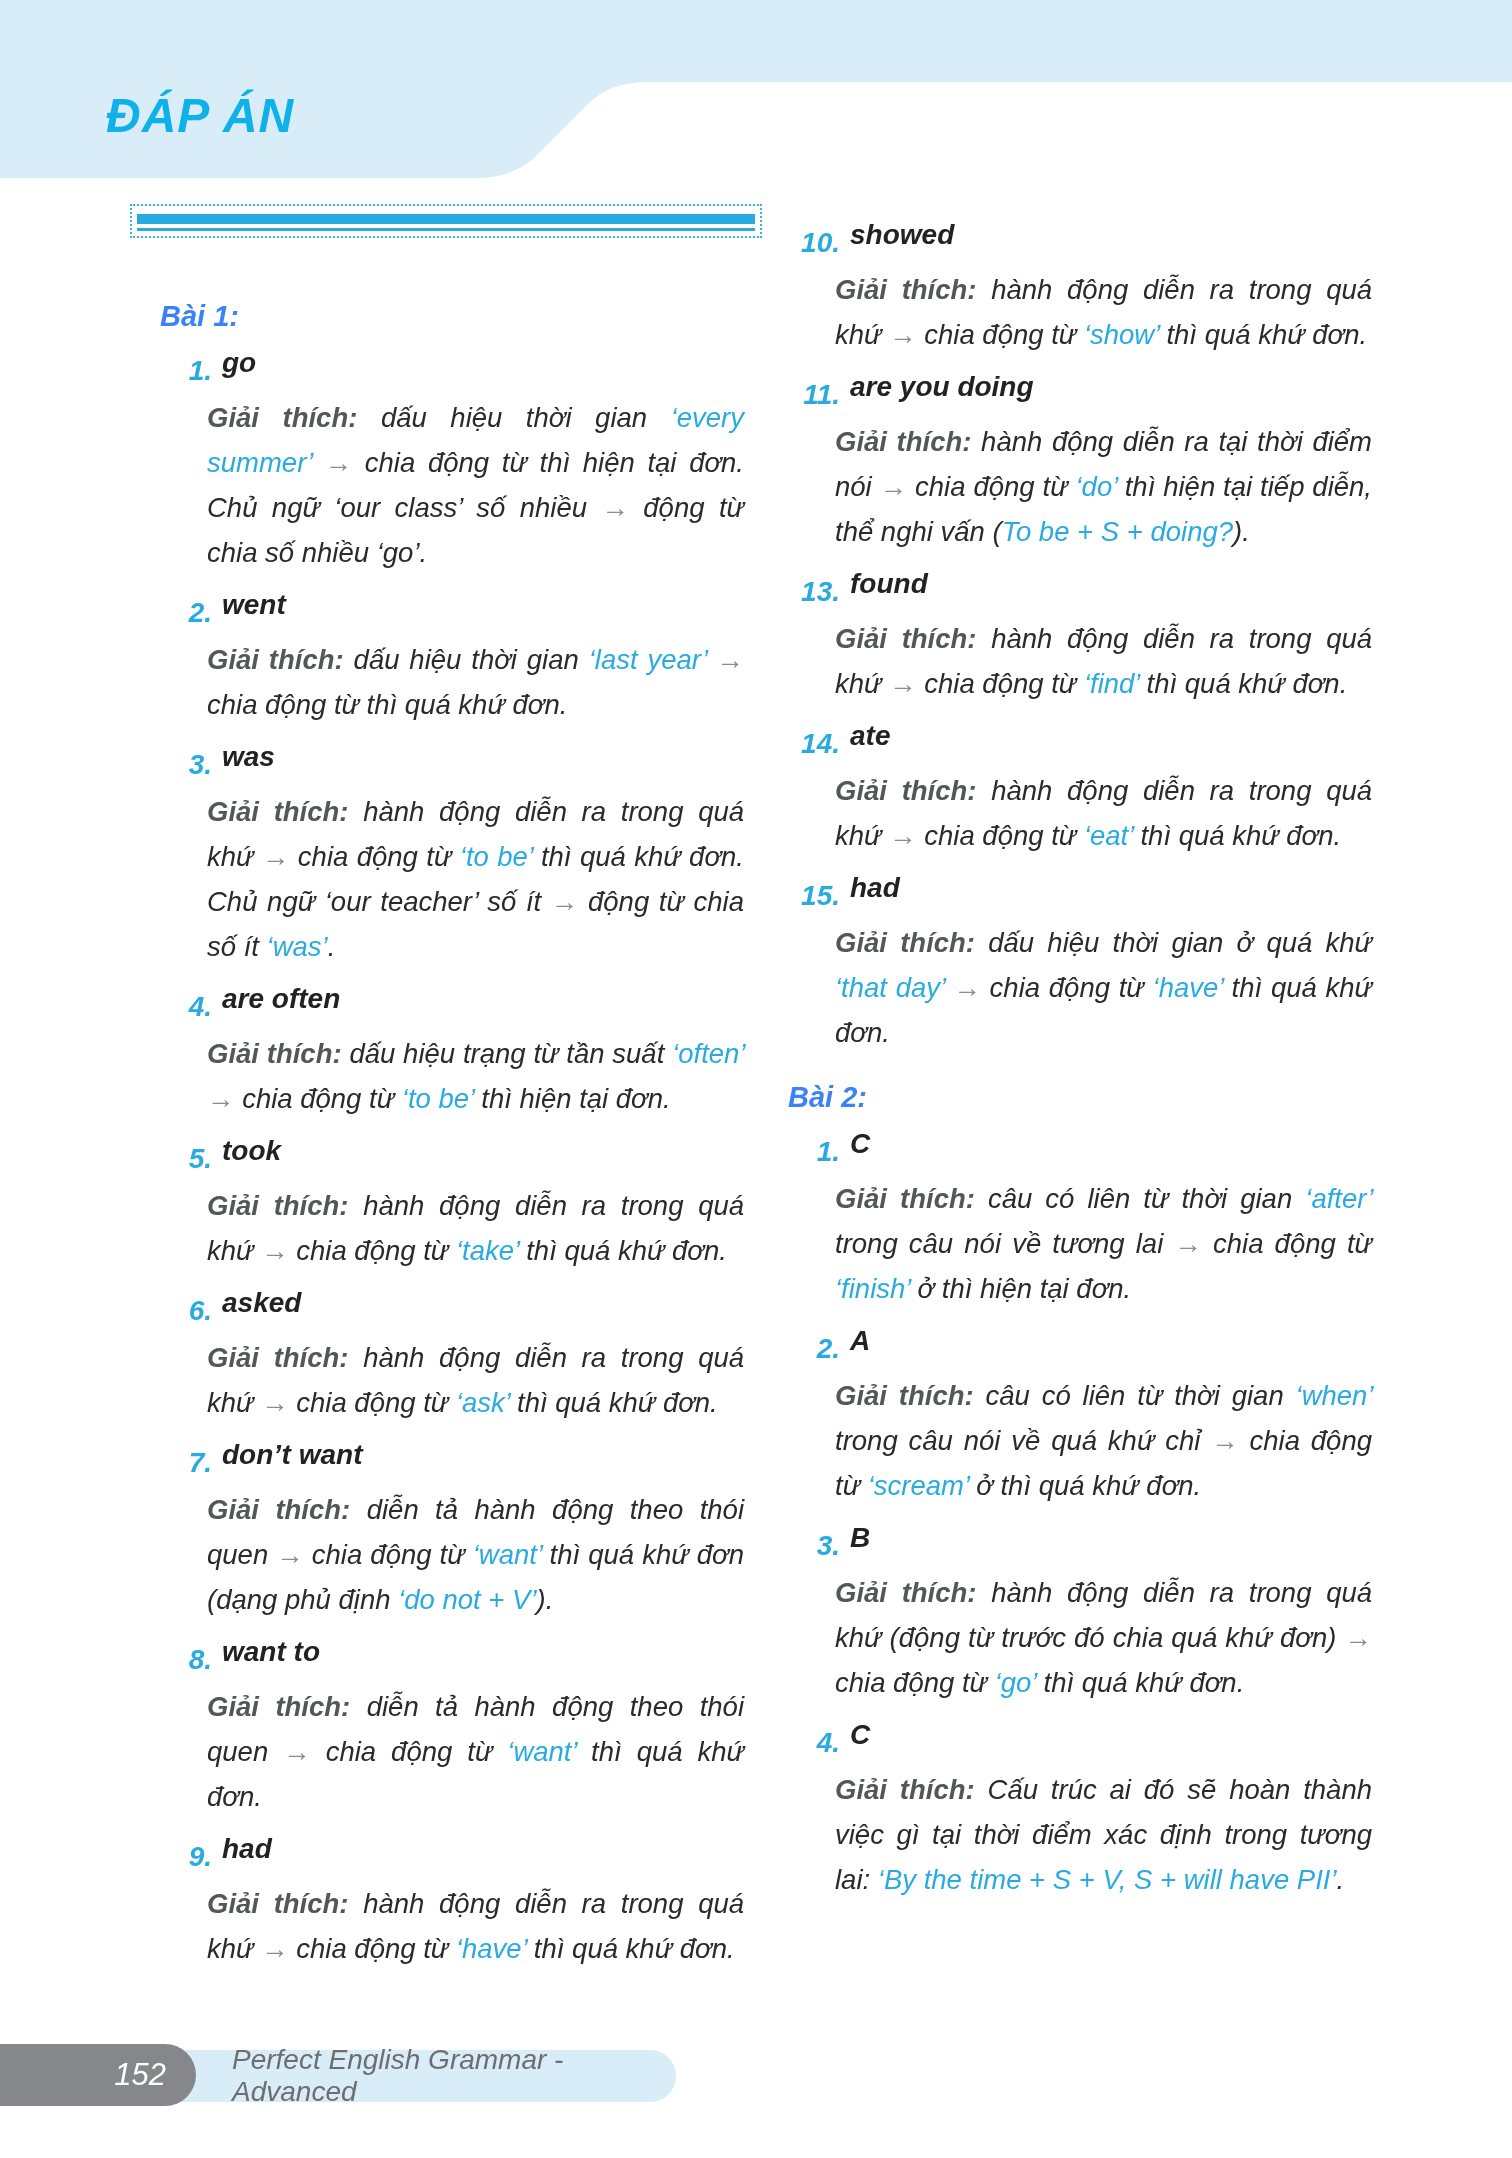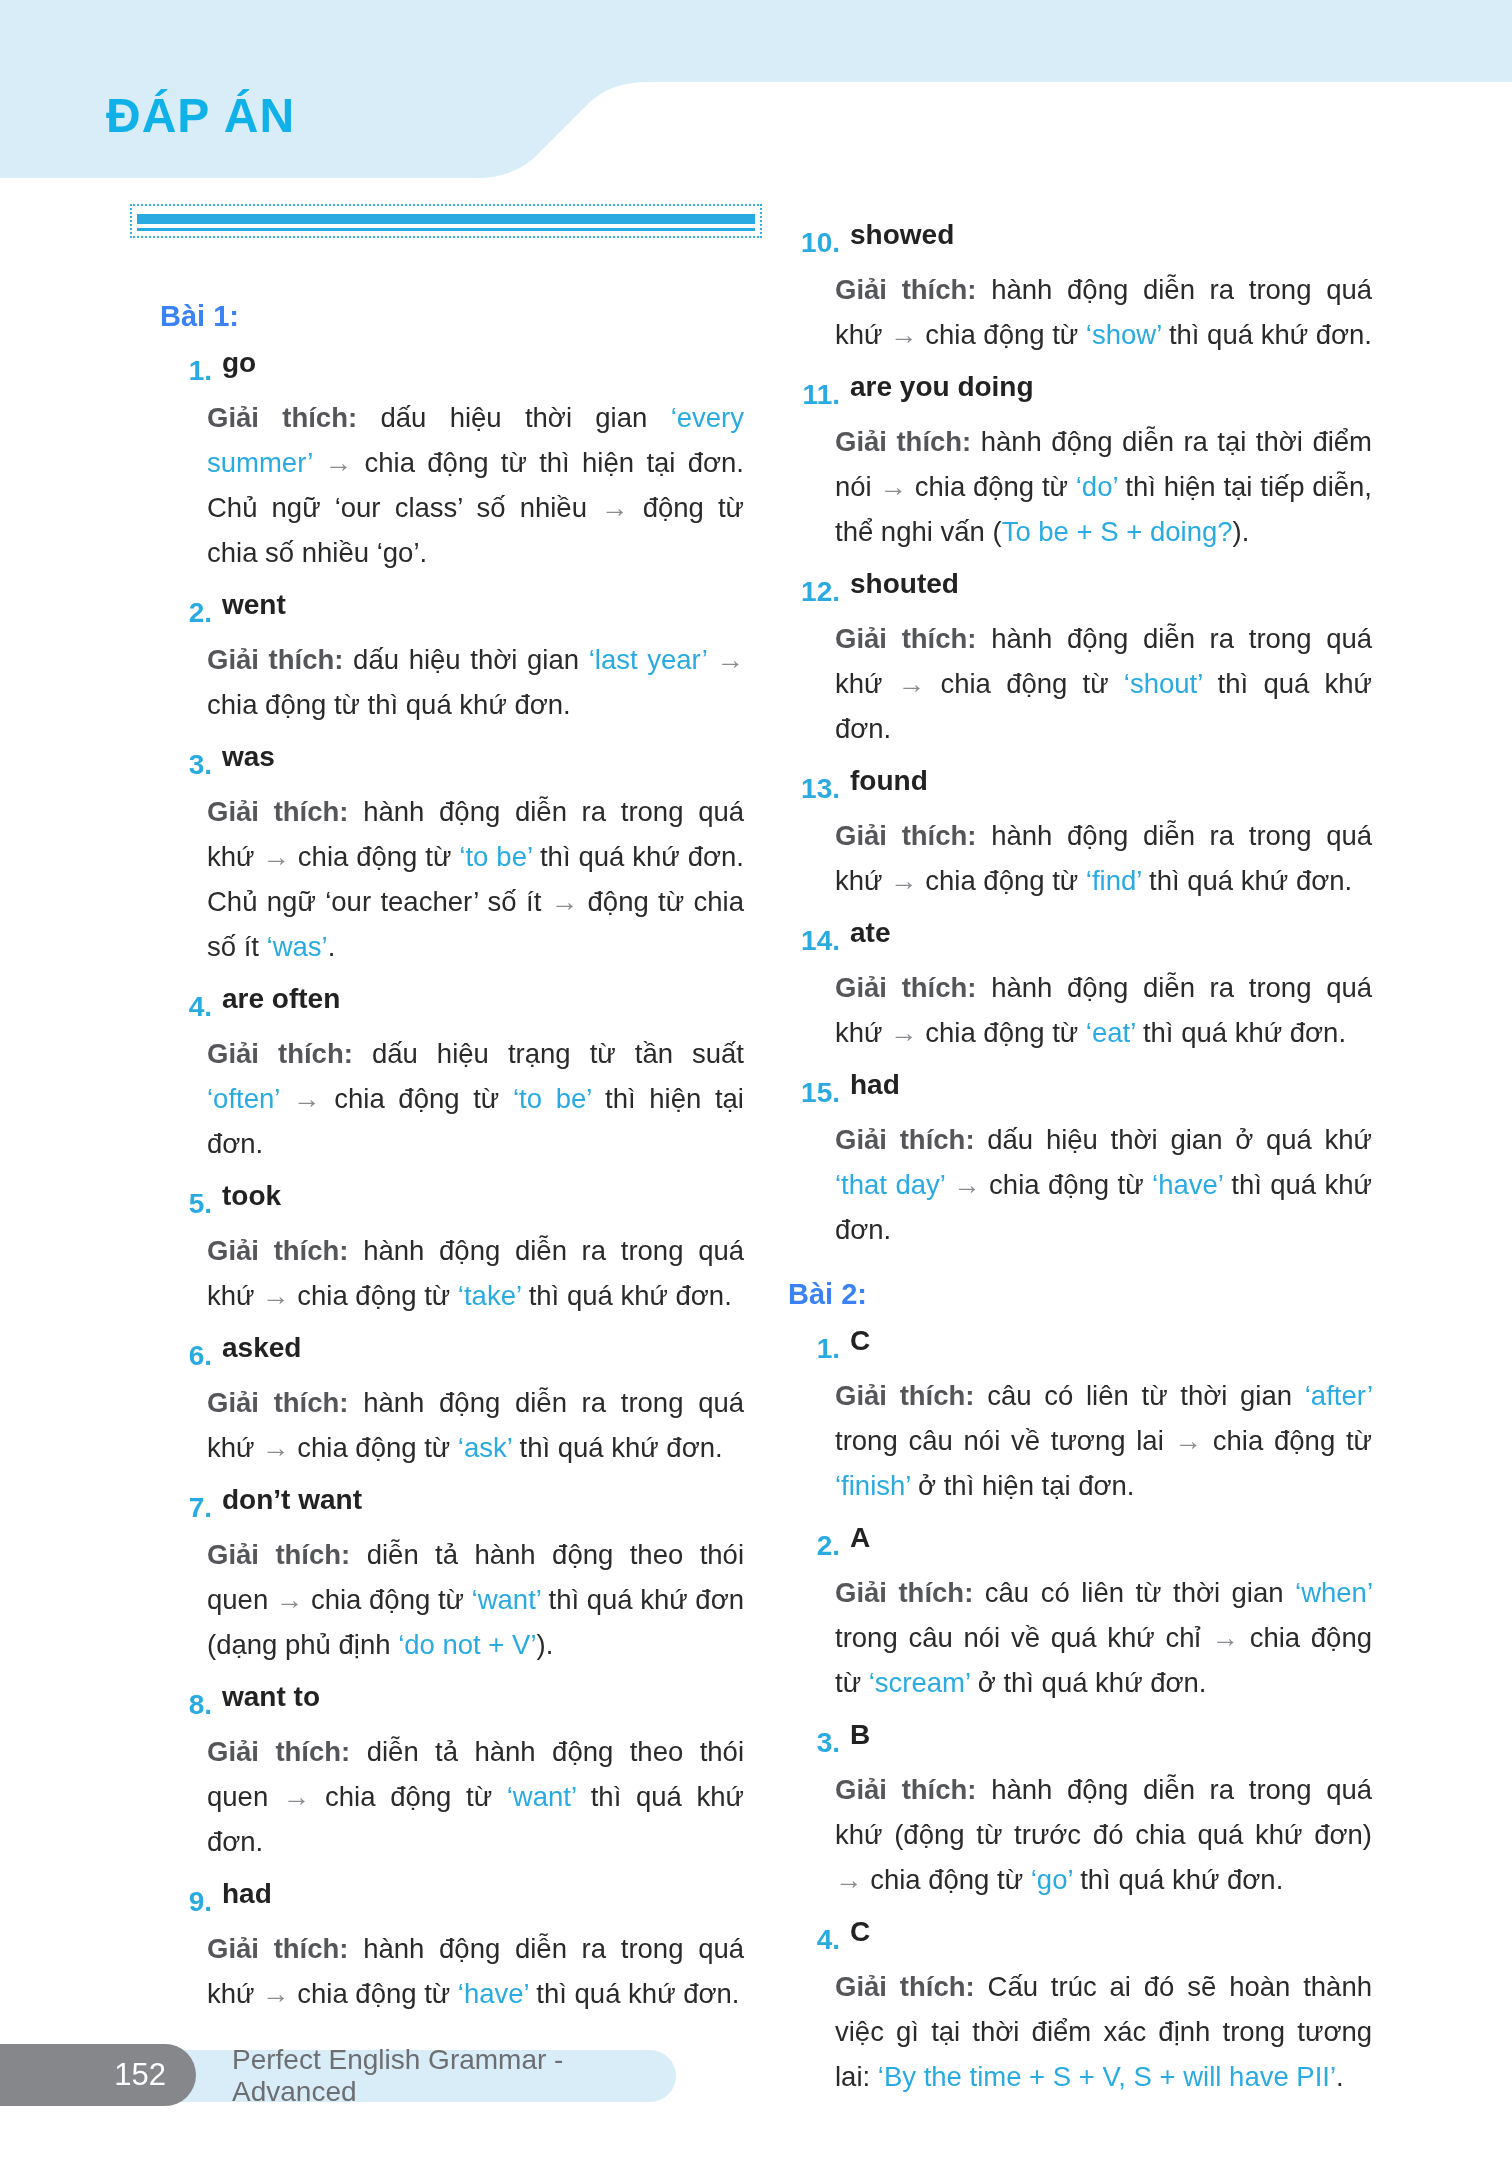--- a/index.html
+++ b/index.html
@@ -1,17 +1,17 @@
 <!DOCTYPE html>
 <html><head>
 <meta charset="utf-8">
 <style>
   html,body{margin:0;padding:0;background:#ffffff;}
   .page{position:relative;width:1512px;height:2158px;background:#ffffff;overflow:hidden;
-        font-family:"Liberation Sans", sans-serif;color:#2a2a2c;}
+        font-family:"Liberation Sans", sans-serif;color:#2a2a2c;font-style:italic;}
 
   
   .banner{position:absolute;top:0;left:0;width:1512px;height:180px;pointer-events:none;}
   .page-title{position:absolute;left:106px;top:88px;font-size:48px;font-weight:800;
               letter-spacing:1px;color:#10b1e9;}
 
   
   .unit-badge{position:absolute;left:130px;top:204px;width:618px;border:2px dotted #35b0e3;
               padding:4px 5px 5px 5px;background:#ffffff;}
   .badge-fill{background:#c9e9f8;height:54px;line-height:54px;
@@ -135,27 +135,20 @@
       </div>
       <div class="item">
         <div class="item-head">
           <span class="num">11.</span>
           <span class="ans">are you doing</span>
         </div>
         <div class="expl"><span class="seg-label">Giải thích:</span><span> hành động diễn ra tại thời điểm nói </span><span class="seg-arrow">→</span><span> chia động từ </span><span class="seg-hl">‘do’</span><span> thì hiện tại tiếp diễn, thể nghi vấn (</span><span class="seg-hl">To be + S + doing?</span><span>).</span></div>
       </div>
       <div class="item">
         <div class="item-head">
-          <span class="num">12.</span>
-          <span class="ans">shouted</span>
-        </div>
-        <div class="expl"><span class="seg-label">Giải thích:</span><span> hành động diễn ra trong quá khứ </span><span class="seg-arrow">→</span><span> chia động từ </span><span class="seg-hl">‘shout’</span><span> thì quá khứ đơn.</span></div>
-      </div>
-      <div class="item">
-        <div class="item-head">
           <span class="num">13.</span>
           <span class="ans">found</span>
         </div>
         <div class="expl"><span class="seg-label">Giải thích:</span><span> hành động diễn ra trong quá khứ </span><span class="seg-arrow">→</span><span> chia động từ </span><span class="seg-hl">‘find’</span><span> thì quá khứ đơn.</span></div>
       </div>
       <div class="item">
         <div class="item-head">
           <span class="num">14.</span>
           <span class="ans">ate</span>
         </div>

